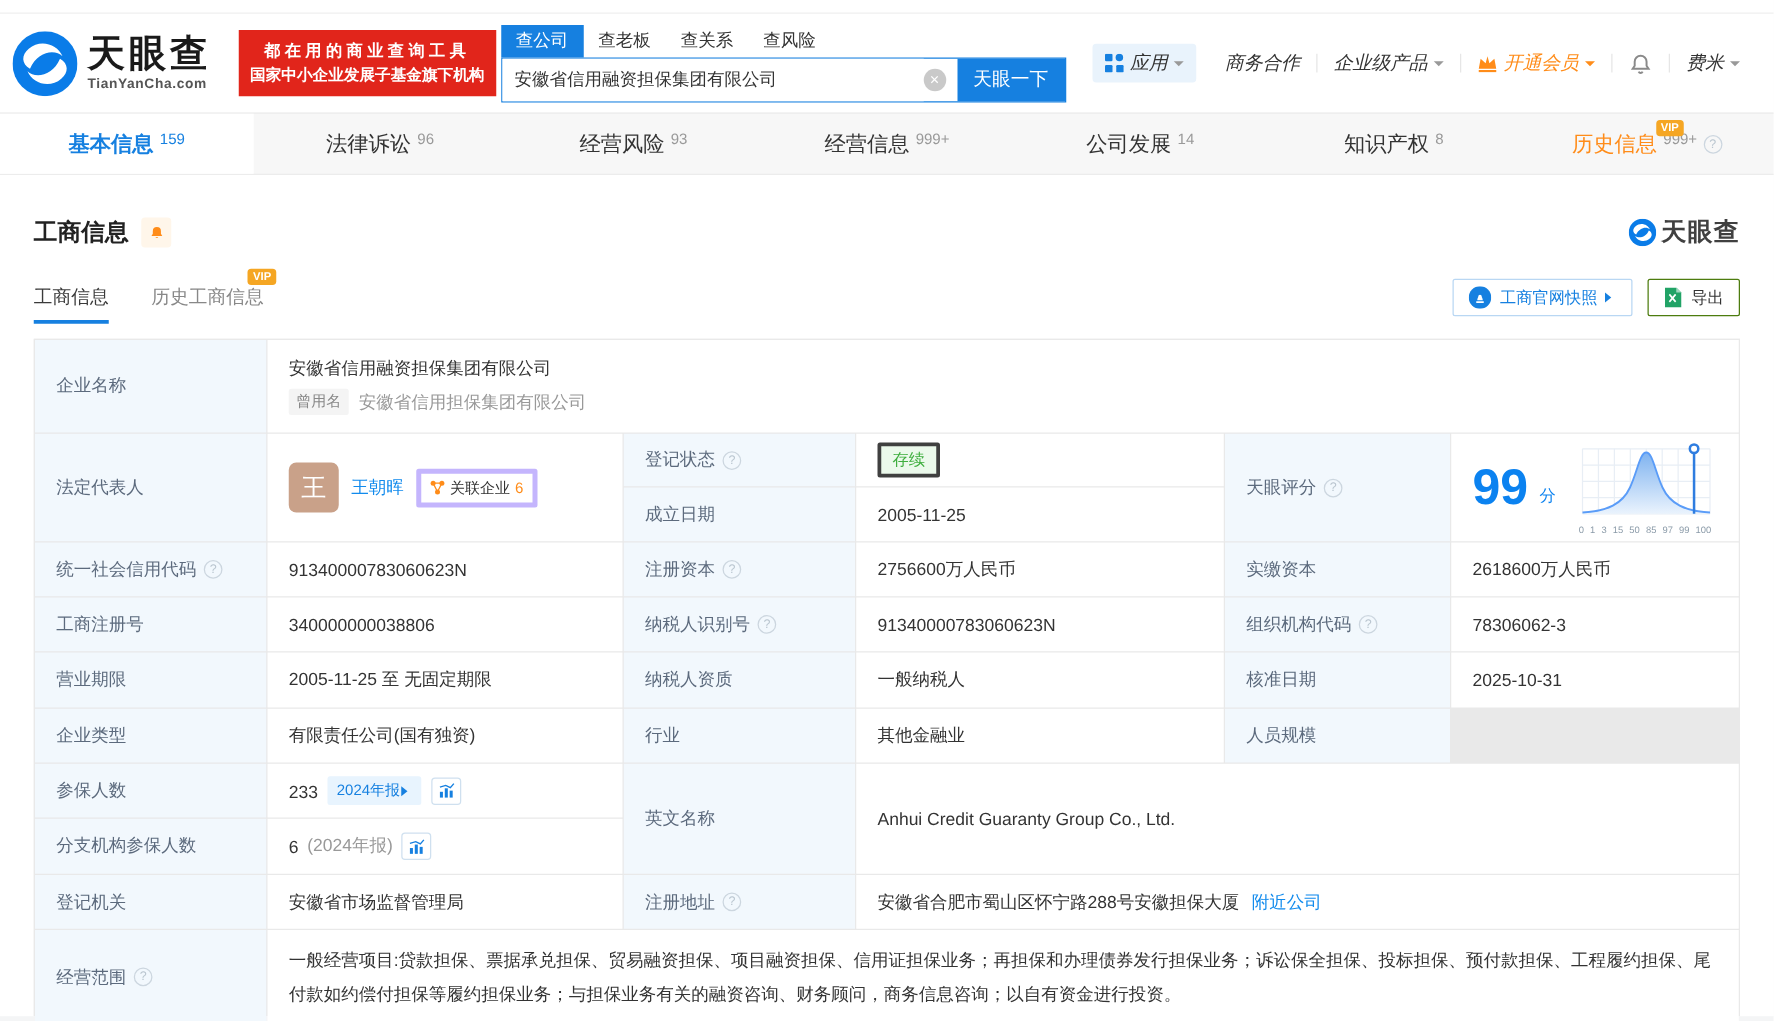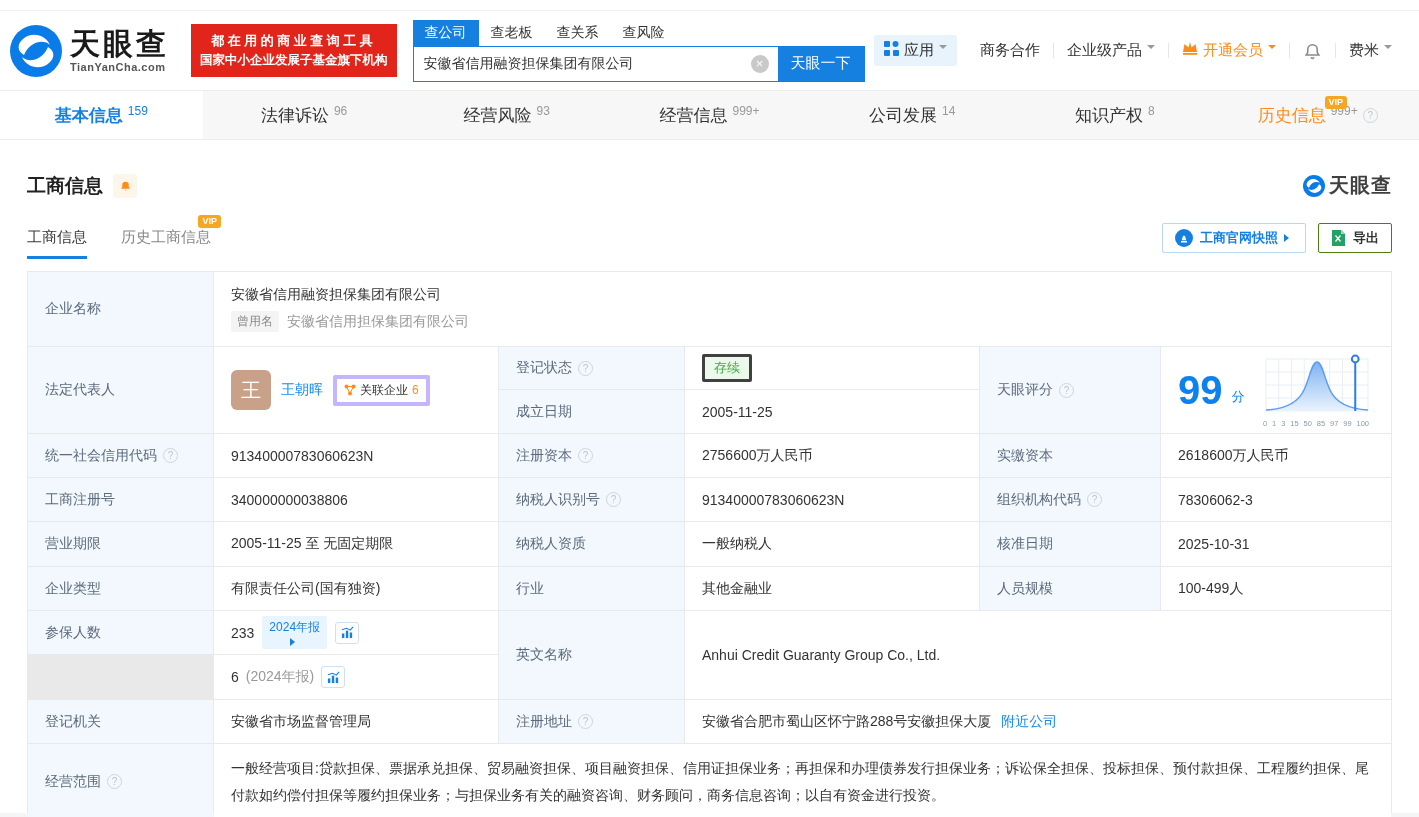--- a/index.html
+++ b/index.html
@@ -10,34 +10,34 @@
   
   .hdr { height:79px; display:flex; align-items:center; padding:0 14px 0 10px; }
   .logo-wrap { display:flex; align-items:center; gap:8px; }
   .brand-txt { display:flex; flex-direction:column; line-height:1; }
   .brand-cn { font-size:30px; font-weight:bold; color:#1a1a1a; letter-spacing:3px; }
   .brand-dm { font-size:11px; font-weight:bold; color:#555; margin-top:3px; letter-spacing:.5px; }
   .slogan { background:#e1251b; color:#fff; margin-left:22px; padding:7px 9px; text-align:center; }
   .slogan .s1 { font-size:13px; font-weight:bold; letter-spacing:3.5px; line-height:1.5; }
   .slogan .s2 { font-size:12.5px; font-weight:bold; line-height:1.5; }
 
-  .search-blk { margin-left:16px; width:452px; }
+  .search-blk { margin-left:4px; width:452px; }
   .stabs { display:flex; align-items:flex-end; gap:0; }
   .stab { font-size:14px; color:#333; padding:4px 12px; cursor:pointer; }
   .stab.active { background:#1680e0; color:#fff; }
   .sbox { display:flex; border:1px solid #1680e0; height:36px; }
   .sbox input { flex:1; border:0; outline:none; font-size:14px; padding:0 10px; color:#333;
     font-family:inherit; }
   .clear-ic { width:18px; height:18px; border-radius:50%; background:#c9c9c9; color:#fff;
     font-size:13px; line-height:17px; text-align:center; align-self:center; margin-right:9px; cursor:pointer; }
   .sbtn { width:86px; background:#1680e0; color:#fff; font-size:15px; border:0; cursor:pointer;
     font-family:inherit; }
 
   .nav { margin-left:auto; display:flex; align-items:center; }
-  .nav-item { display:flex; gap:5px; padding:0 13px; font-size:15px; color:#333; cursor:pointer; }
+  .nav-item { display:flex; align-items:center; gap:5px; padding:0 13px; font-size:15px; color:#333; cursor:pointer;font-style:italic; }
   .nav-sep { width:1px; height:15px; background:#e6e6e6; }
   .apps-pill { background:#e9f3fc; border-radius:3px; padding:6px 10px; margin-right:10px; }
   .caret { width:0; height:0; border:4px solid transparent; border-top-color:#999; margin-top:4px; }
   .caret.or { border-top-color:#ff8c19; }
   .vip-txt { color:#ff8c19; }
 
   
   .mtabs { height:50px; display:flex; background:#f7f7f7; border-top:1px solid #ececec;
     border-bottom:1px solid #ececec; }
   .mtab { flex:1; display:flex; align-items:center; justify-content:center; gap:5px; cursor:pointer;
@@ -64,21 +64,21 @@
   .wm { margin-left:auto; display:flex; align-items:center; gap:4px; }
   .wm-txt { font-size:20px; font-weight:bold; color:#404040; letter-spacing:1px; }
 
   .subrow { margin-top:24px; display:flex; align-items:flex-end; }
   .subtabs { display:flex; gap:34px; }
   .subtab { font-size:15px; color:#888; position:relative; padding-bottom:12px; cursor:pointer; }
   .subtab.active { color:#3a3a3a; }
   .subtab.active::after { content:""; position:absolute; left:0; right:0; bottom:0; height:3px;
     background:#1680e0; }
   .subtab .vip-badge { position:absolute; top:-13px; right:-10px; }
-  .act-btns { margin-left:auto; display:flex; gap:12px; padding-bottom:6px;font-weight:bold; }
+  .act-btns { margin-left:auto; display:flex; gap:12px; padding-bottom:6px; }
   .btn { display:flex; align-items:center; gap:7px; height:30px; padding:0 12px; background:#fff;
     border-radius:2px; font-size:13px; cursor:pointer; }
   .btn.snapshot { border:1px solid #b9d7f3; color:#1680e0; }
   .btn.export { border:1px solid #4d7c0f; color:#333; }
   .tri-right { width:0; height:0; border:4px solid transparent; border-left:5px solid #1680e0; margin-left:-1px; }
 
   
   .biz-table { margin-top:12px; display:grid; height:542px;
     grid-template-columns:185px 284px 185px 294px 180px 1fr;
     grid-template-rows:74px 42px 43px 43px 43px 44px 43px 43px 44px 43px 1fr;
@@ -89,21 +89,21 @@
   .tag-gray { background:#f4f4f4; color:#888; font-size:12px; padding:2px 6px; border-radius:2px; }
   .green-tag { background:#ebf9eb; border:3px solid #404040; color:#3eae3e; font-size:13px;
     padding:2px 9px; border-radius:2px; }
   .link { color:#128bed; cursor:pointer; }
   .avatar { width:40px; height:40px; border-radius:6px; background:#c9a189; color:#fff; font-size:20px;
     display:flex; align-items:center; justify-content:center; }
   .rel-tag { display:flex; align-items:center; gap:4px; border:4px solid #c4b5fd; border-radius:2px;
     padding:3px 7px; font-size:12px; color:#333; cursor:pointer; background:#fff; }
   .rel-cnt { color:#ff8c19; }
   .pill-report { display:flex; align-items:center; gap:2px; background:#e8f4fe; color:#1680e0;
-    font-size:12px; padding:3px 7px; border-radius:2px; cursor:pointer;flex-direction:column; }
+    font-size:12px; padding:3px 7px; border-radius:2px; cursor:pointer; }
   .chart-btn { width:24px; height:22px; border:1px solid #cfe0ef; border-radius:3px; display:flex;
     align-items:center; justify-content:center; cursor:pointer; background:#fff; }
   .muted { color:#999; }
   .score-num { color:#0b82f0; font-size:40px; font-weight:bold; line-height:1; }
   .score-unit { color:#0b82f0; font-size:13px; margin:14px 0 0 3px; }
   .score-cell { gap:6px;text-align:right; }
   .curve-wrap { margin-left:auto; display:flex; flex-direction:column; }
   .axis { display:flex; justify-content:space-between; width:106px; margin-left:5px; }
   .axis span { font-size:7.5px; color:#8a9aa8; }
   .scope-val { align-items:flex-start; padding:11px 17px; line-height:1.9; }
@@ -422,23 +422,20 @@
       </div>
     <div class="cell lbl" style="grid-area:7/3">
         <span>行业</span>
       </div>
     <div class="cell val" style="grid-area:7/4">
         <span>其他金融业</span>
       </div>
     <div class="cell lbl" style="grid-area:7/5">
         <span>人员规模</span>
       </div>
-    <div class="cell val" style="grid-area:7/6">
-        <span>100-499人</span>
-      </div>
 
     <div class="cell lbl" style="grid-area:8/1">
         <span>参保人数</span>
       </div>
     <div class="cell val" style="grid-area:8/2;gap:8px">
       <span>233</span>
       <span class="pill-report">
         <span>2024年报</span>
         <span class="tri-right"></span>
       </span>
@@ -451,20 +448,23 @@
         </svg>
       </span>
     </div>
     <div class="cell lbl" style="grid-row:8/10;grid-column:3">
         <span>英文名称</span>
       </div>
     <div class="cell val" style="grid-row:8/10;grid-column:4/7">
         <span>Anhui Credit Guaranty Group Co., Ltd.</span>
       </div>
 
+    <div class="cell lbl" style="grid-area:9/1">
+        <span>分支机构参保人数</span>
+      </div>
     <div class="cell val" style="grid-area:9/2;gap:7px">
       <span>6</span>
       <span class="muted">(2024年报)</span>
       <span class="chart-btn">
         <svg width="13" height="13" viewBox="0 0 14 14">
           <rect x="1" y="8" width="2.6" height="5" fill="#1680e0"></rect>
           <rect x="5.2" y="5" width="2.6" height="8" fill="#1680e0"></rect>
           <rect x="9.4" y="7" width="2.6" height="6" fill="#1680e0"></rect>
           <path d="M1 4 6 2.5 10 4.5 13 1" stroke="#1680e0" stroke-width="1.2" fill="none"></path>
         </svg>

